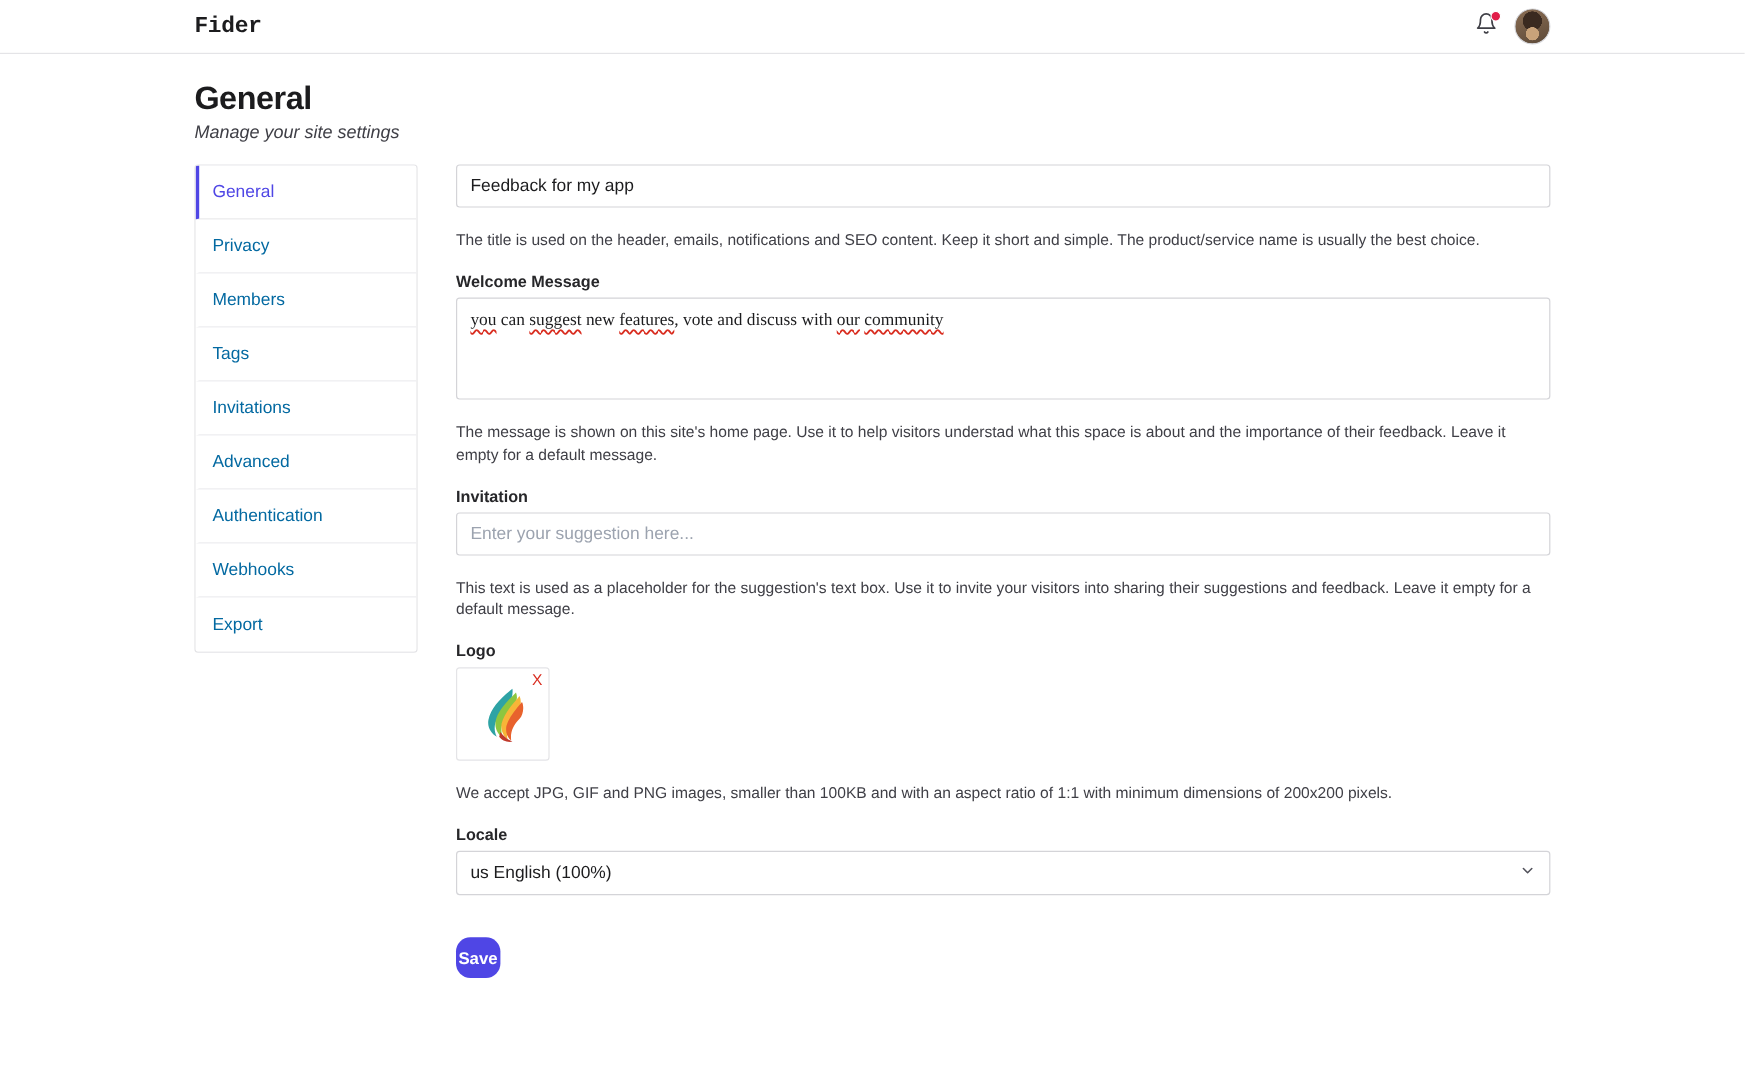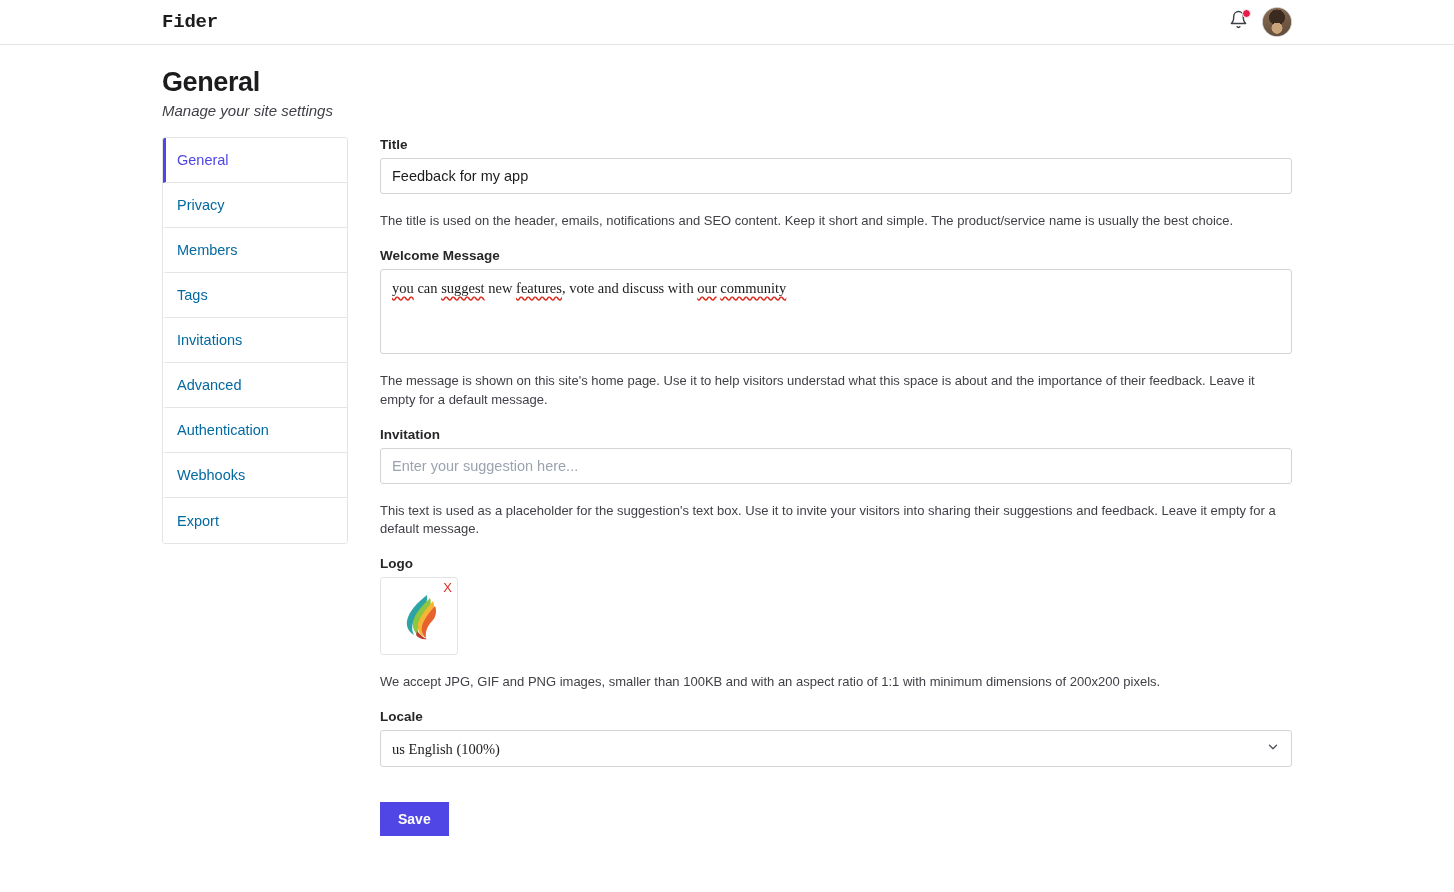--- a/index.html
+++ b/index.html
@@ -204,21 +204,21 @@
 
   
   .select-wrap { position: relative; width: 100%; }
   .select {
     width: 100%;
     height: 37px;
     border: 1px solid #d4d4d8;
     border-radius: 3px;
     padding: 0 32px 0 11px;
     font-size: 14.5px;
-    font-family: Liberation Serif, serif;
+    font-family: Liberation Sans, sans-serif;
     color: #1c1c1e;
     background: #fff;
     appearance: none;
     -webkit-appearance: none;
     outline: none;
     cursor: pointer;
   }
   .select-chevron {
     position: absolute;
     right: 12px;
@@ -227,23 +227,23 @@
     pointer-events: none;
     color: #52525b;
   }
 
   
   .save-btn {
     margin-top: 18px;
     background: #4f46e5;
     color: #fff;
     border: none;
-    border-radius: 0;
+    border-radius: 12px;
     height: 34px;
-    padding: 0 18px;
+    padding: 0 2px;
     font-size: 14px;
     font-weight: 700;
     font-family: "Liberation Sans", sans-serif;
     cursor: pointer;
   }
 </style>
 </head>
 <body>
 
 <div class="topbar">
@@ -297,21 +297,20 @@
       </div>
       <div class="menu-item">
         <span>Export</span>
       </div>
     </nav>
 
     <form class="form">
 
       
       <div class="field">
-        <label class="label">Title</label>
         <input class="input" type="text" value="Feedback for my app" style="">
         <div class="hint">The title is used on the header, emails, notifications and SEO content. Keep it short and simple. The product/service name is usually the best choice.</div>
       </div>
 
       
       <div class="field">
         <label class="label">Welcome Message</label>
         <div class="textarea" contenteditable="true" spellcheck="false" style=""><span class="spellword">you</span> can <span class="spellword">suggest</span> new <span class="spellword">features</span>, vote and discuss with <span class="spellword">our</span> <span class="spellword">community</span></div>
         <div class="hint">The message is shown on this site's home page. Use it to help visitors understad what this space is about and the importance of their feedback. Leave it empty for a default message.</div>
       </div>

